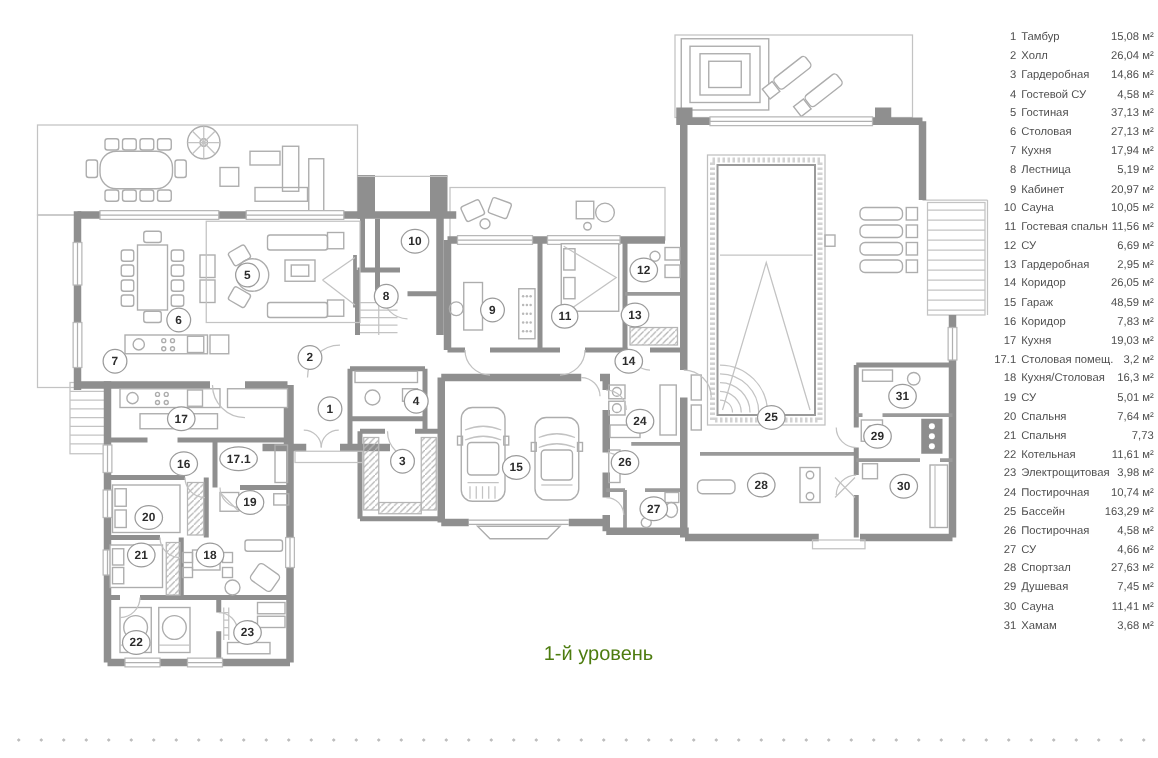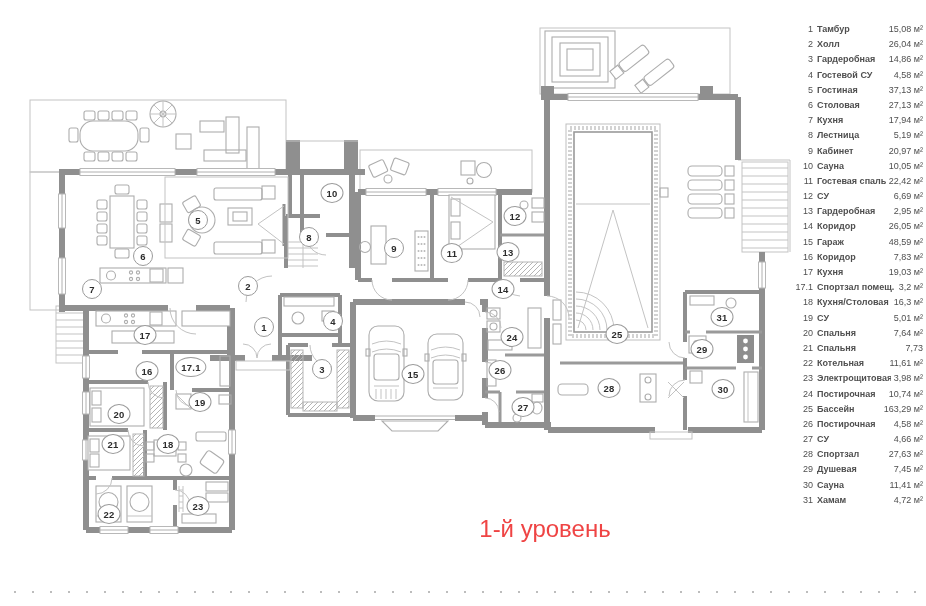--- a/index.html
+++ b/index.html
@@ -9,25 +9,25 @@
   
   .bubbles{position:absolute;left:0;top:0;width:100%;height:100%;pointer-events:none;}
   .bubble{position:absolute;transform:translate(-50%,-50%);background:#fff;
           border:1.4px solid #9b9b9b;border-radius:50%;min-width:20px;height:20px;
           padding:0 5px;display:flex;align-items:center;justify-content:center;
           font-size:9.5px;font-weight:700;color:#2c2c2c;letter-spacing:.2px;box-sizing:border-box;}
   
   .legend{position:absolute;left:793px;top:24px;width:130px;}
   .lrow{display:flex;align-items:baseline;height:15.2px;font-size:9px;color:#4f4f4f;white-space:nowrap;}
   .lnum{width:20px;text-align:right;margin-right:4px;flex:none;}
-  .lname{flex:1;overflow:hidden;font-weight:bold;}
+  .lname{flex:1;overflow:hidden;}
   .larea{margin-left:3px;flex:none;}
   
-  .caption{position:absolute;left:435px;top:515px;width:220px;text-align:center;
-           font-size:24px;color:#ef4444;}
+  .caption{position:absolute;left:435px;top:515px;width:220px;text-align:left;
+           font-size:16px;color:#4d7c0f;}
   
   .dots{position:absolute;left:6px;right:4px;top:589px;height:6px;
         background-image:radial-gradient(circle,#bdbdbd 1.1px,rgba(0,0,0,0) 1.3px);
         background-size:18px 6px;background-repeat:repeat-x;}
 </style>
 </head>
 <body>
 
 <div class="stage">
 
@@ -672,21 +672,21 @@
 
     <div class="lrow">
       <span class="lnum">10</span>
       <span class="lname">Сауна</span>
       <span class="larea">10,05 м²</span>
     </div>
 
     <div class="lrow">
       <span class="lnum">11</span>
       <span class="lname">Гостевая спальня</span>
-      <span class="larea">22,42 м²</span>
+      <span class="larea">11,56 м²</span>
     </div>
 
     <div class="lrow">
       <span class="lnum">12</span>
       <span class="lname">СУ</span>
       <span class="larea">6,69 м²</span>
     </div>
 
     <div class="lrow">
       <span class="lnum">13</span>
@@ -713,21 +713,21 @@
     </div>
 
     <div class="lrow">
       <span class="lnum">17</span>
       <span class="lname">Кухня</span>
       <span class="larea">19,03 м²</span>
     </div>
 
     <div class="lrow">
       <span class="lnum">17.1</span>
-      <span class="lname">Спортзал помещ.</span>
+      <span class="lname">Столовая помещ.</span>
       <span class="larea">3,2 м²</span>
     </div>
 
     <div class="lrow">
       <span class="lnum">18</span>
       <span class="lname">Кухня/Столовая</span>
       <span class="larea">16,3 м²</span>
     </div>
 
     <div class="lrow">
@@ -798,21 +798,21 @@
 
     <div class="lrow">
       <span class="lnum">30</span>
       <span class="lname">Сауна</span>
       <span class="larea">11,41 м²</span>
     </div>
 
     <div class="lrow">
       <span class="lnum">31</span>
       <span class="lname">Хамам</span>
-      <span class="larea">4,72 м²</span>
+      <span class="larea">3,68 м²</span>
     </div>
   </div>
 
 <div class="caption">1-й уровень</div>
 
 <div class="dots"></div>
 
 </div>
 
 </body></html>

